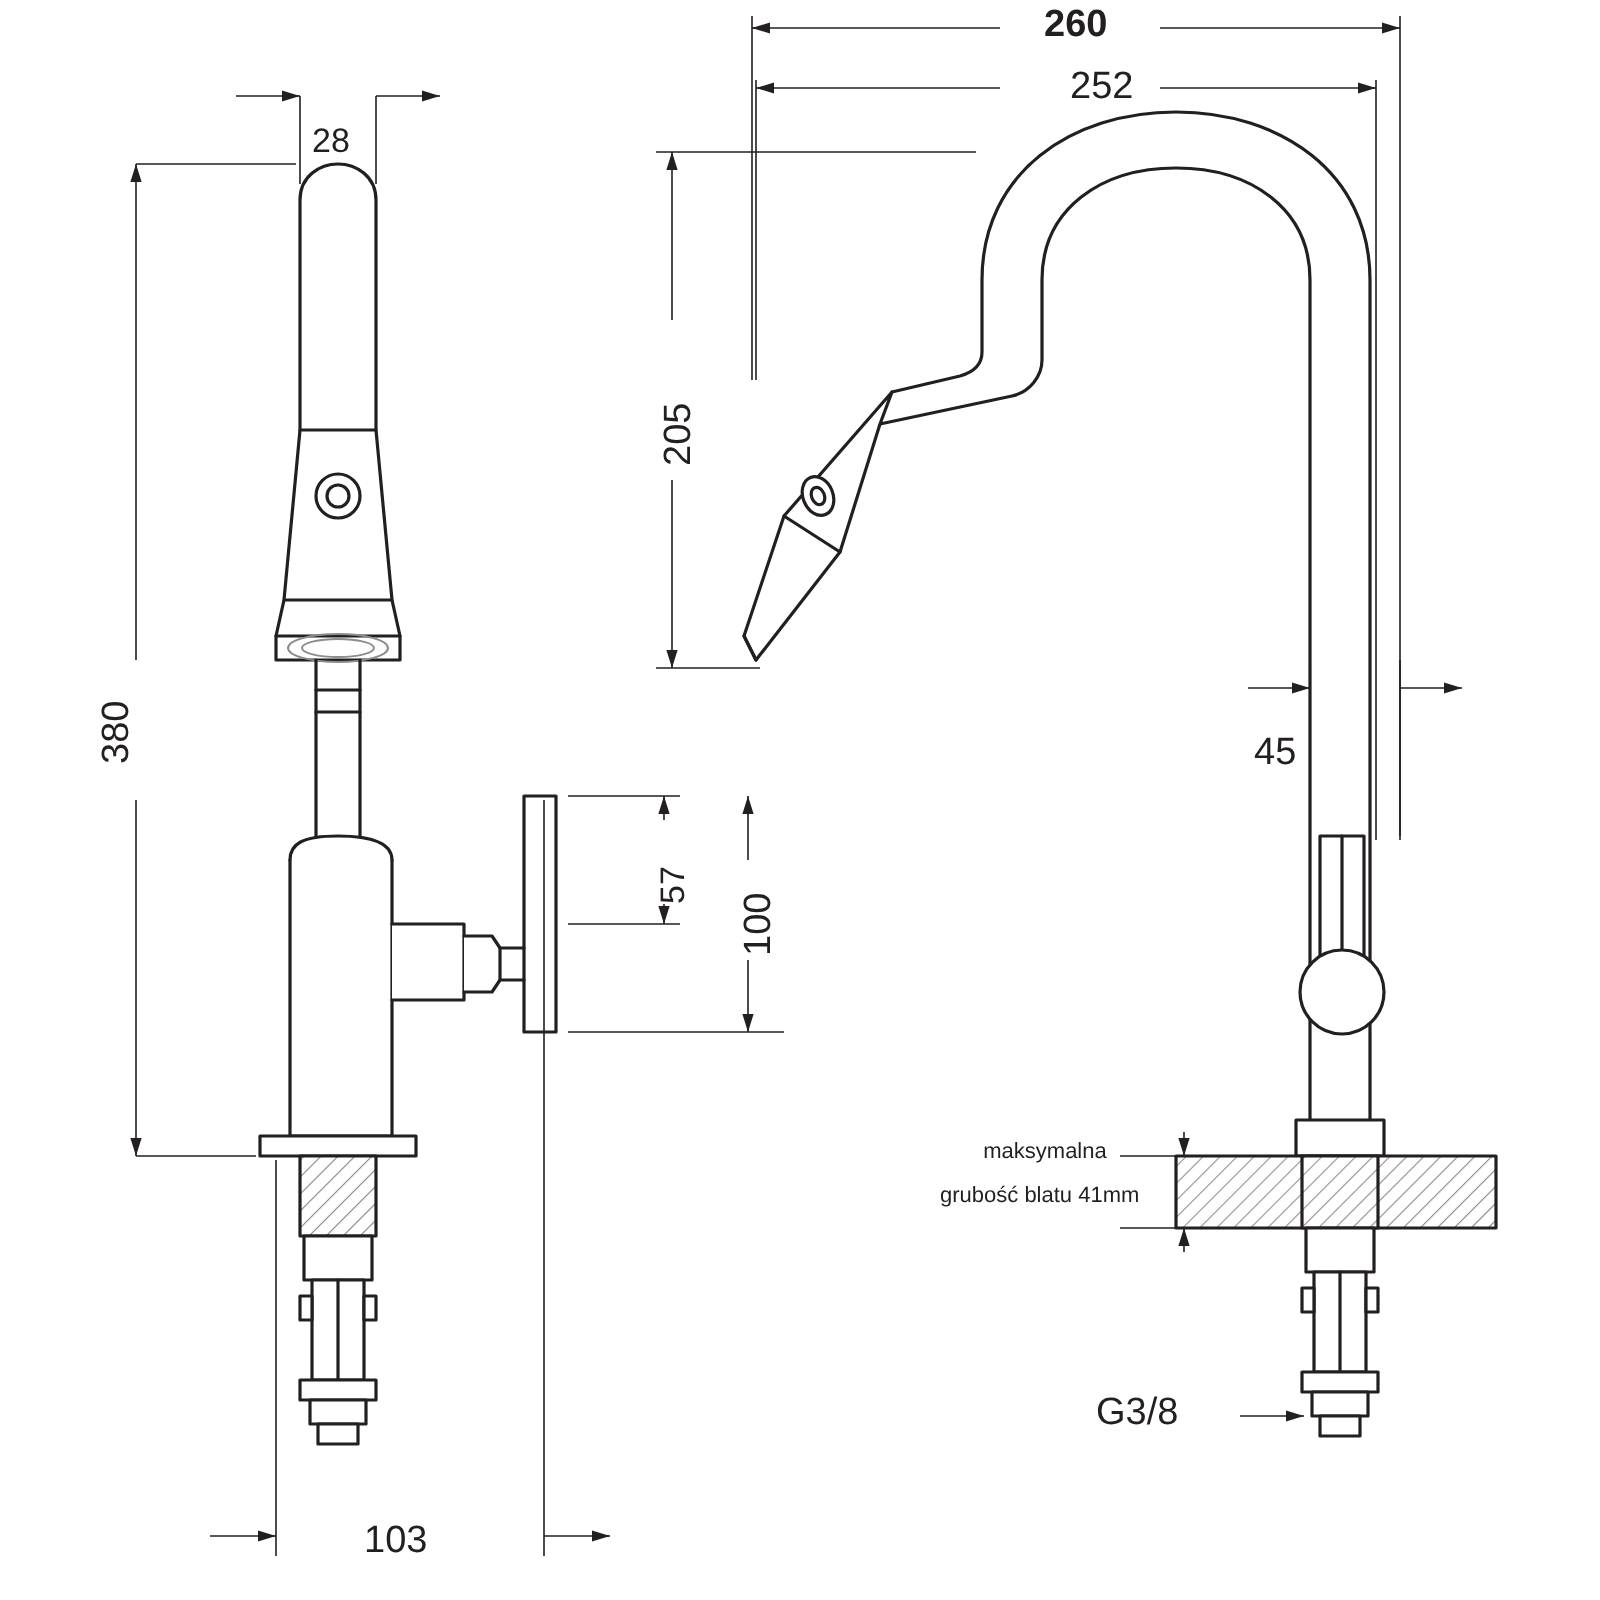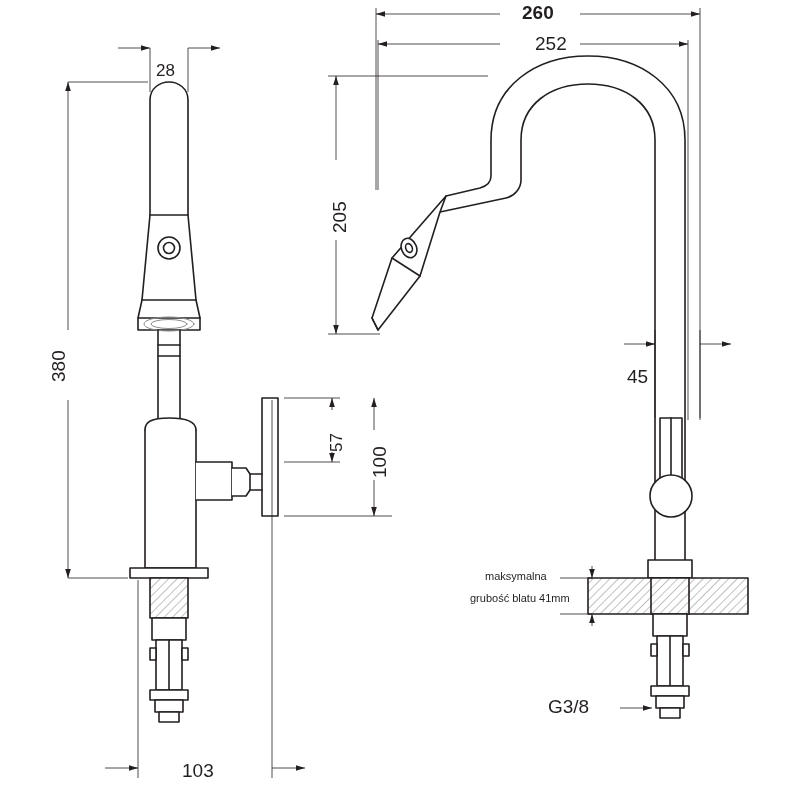--- a/index.html
+++ b/index.html
@@ -222,16 +222,16 @@
   <div class="dim-label dim-big" style="left:522px; top:2px;font-weight:bold;">260</div>
 
   <div class="dim-label dim-big" style="left:535px; top:33px;">252</div>
 
   <div class="dim-label dim-big rot-90" style="left:329px; top:233px;">205</div>
 
   <div class="dim-label dim-big" style="left:627px; top:330px;margin-top:36px;">45</div>
 
   <div class="dim-label dim-big" style="left:548px; top:696px;">G3/8</div>
 
-  <div class="dim-label dim-small" style="left:485px; top:570px; text-align:left; width:75px;">maksymalna</div>
+  <div class="dim-label dim-small" style="left:485px; top:570px; text-align:center; width:75px;">maksymalna</div>
   <div class="dim-label dim-small" style="left:470px; top:592px; text-align:center; width:90px;">grubość blatu 41mm</div>
 
 </div>
 
 </body></html>

